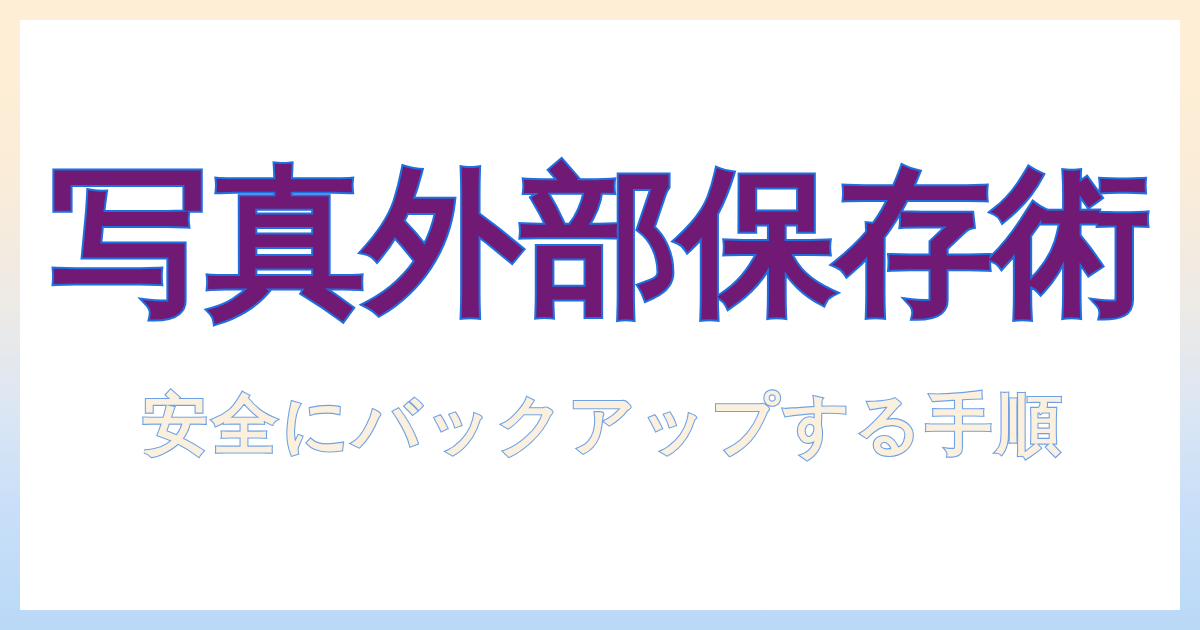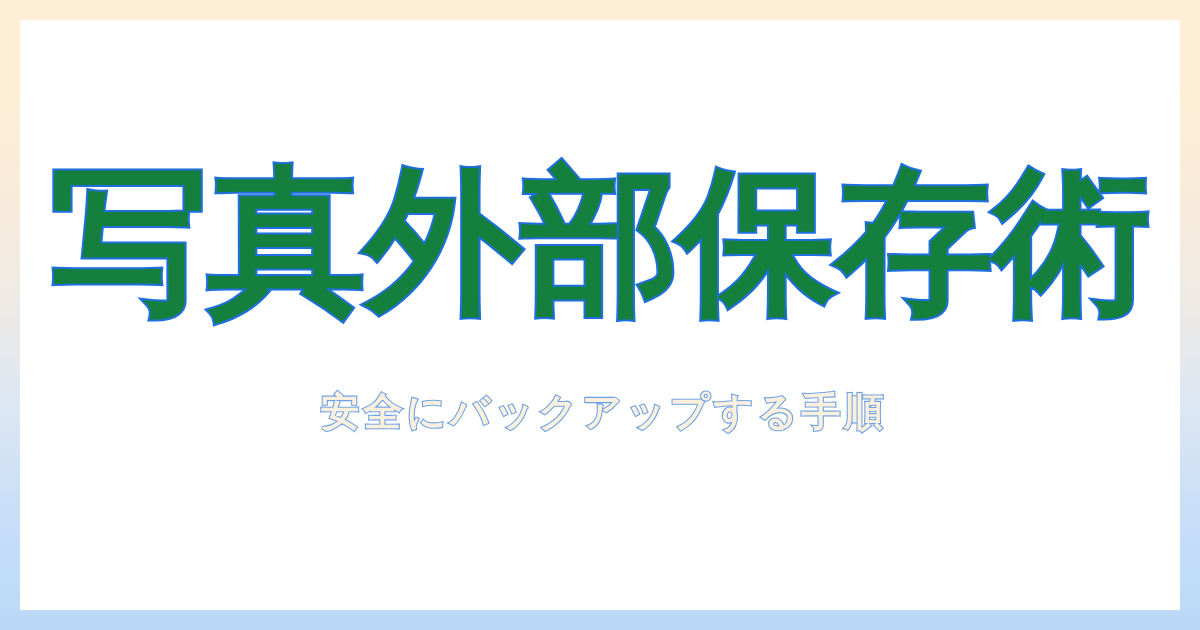--- a/index.html
+++ b/index.html
@@ -47,38 +47,38 @@
     text-align: center;
   }
 
   .title-text {
     display: inline-block;
     font-family: "DejaVu Sans", "Liberation Sans", sans-serif;
     font-size: 158px;
     line-height: 1.0;
     font-weight: 700;
     letter-spacing: -1px;
-    color: #15803d;
+    color: #701a75;
     -webkit-text-stroke: 4px #1f6fe0;
     paint-order: stroke fill;
     white-space: nowrap;
   }
 
   #subtitle-block {
     position: absolute;
     left: 0;
     top: 372px;
     width: 1160px;
     text-align: center;
   }
 
   .subtitle-text {
     display: inline-block;
     font-family: "DejaVu Sans", "Liberation Sans", sans-serif;
-    font-size: 39px;
+    font-size: 66px;
     line-height: 1.0;
     font-weight: 700;
     letter-spacing: 4px;
     color: #fbf0de;
     -webkit-text-stroke: 2.2px #6fa2e4;
     paint-order: stroke fill;
     white-space: nowrap;
     margin-left: 8px;
   }
 </style>

